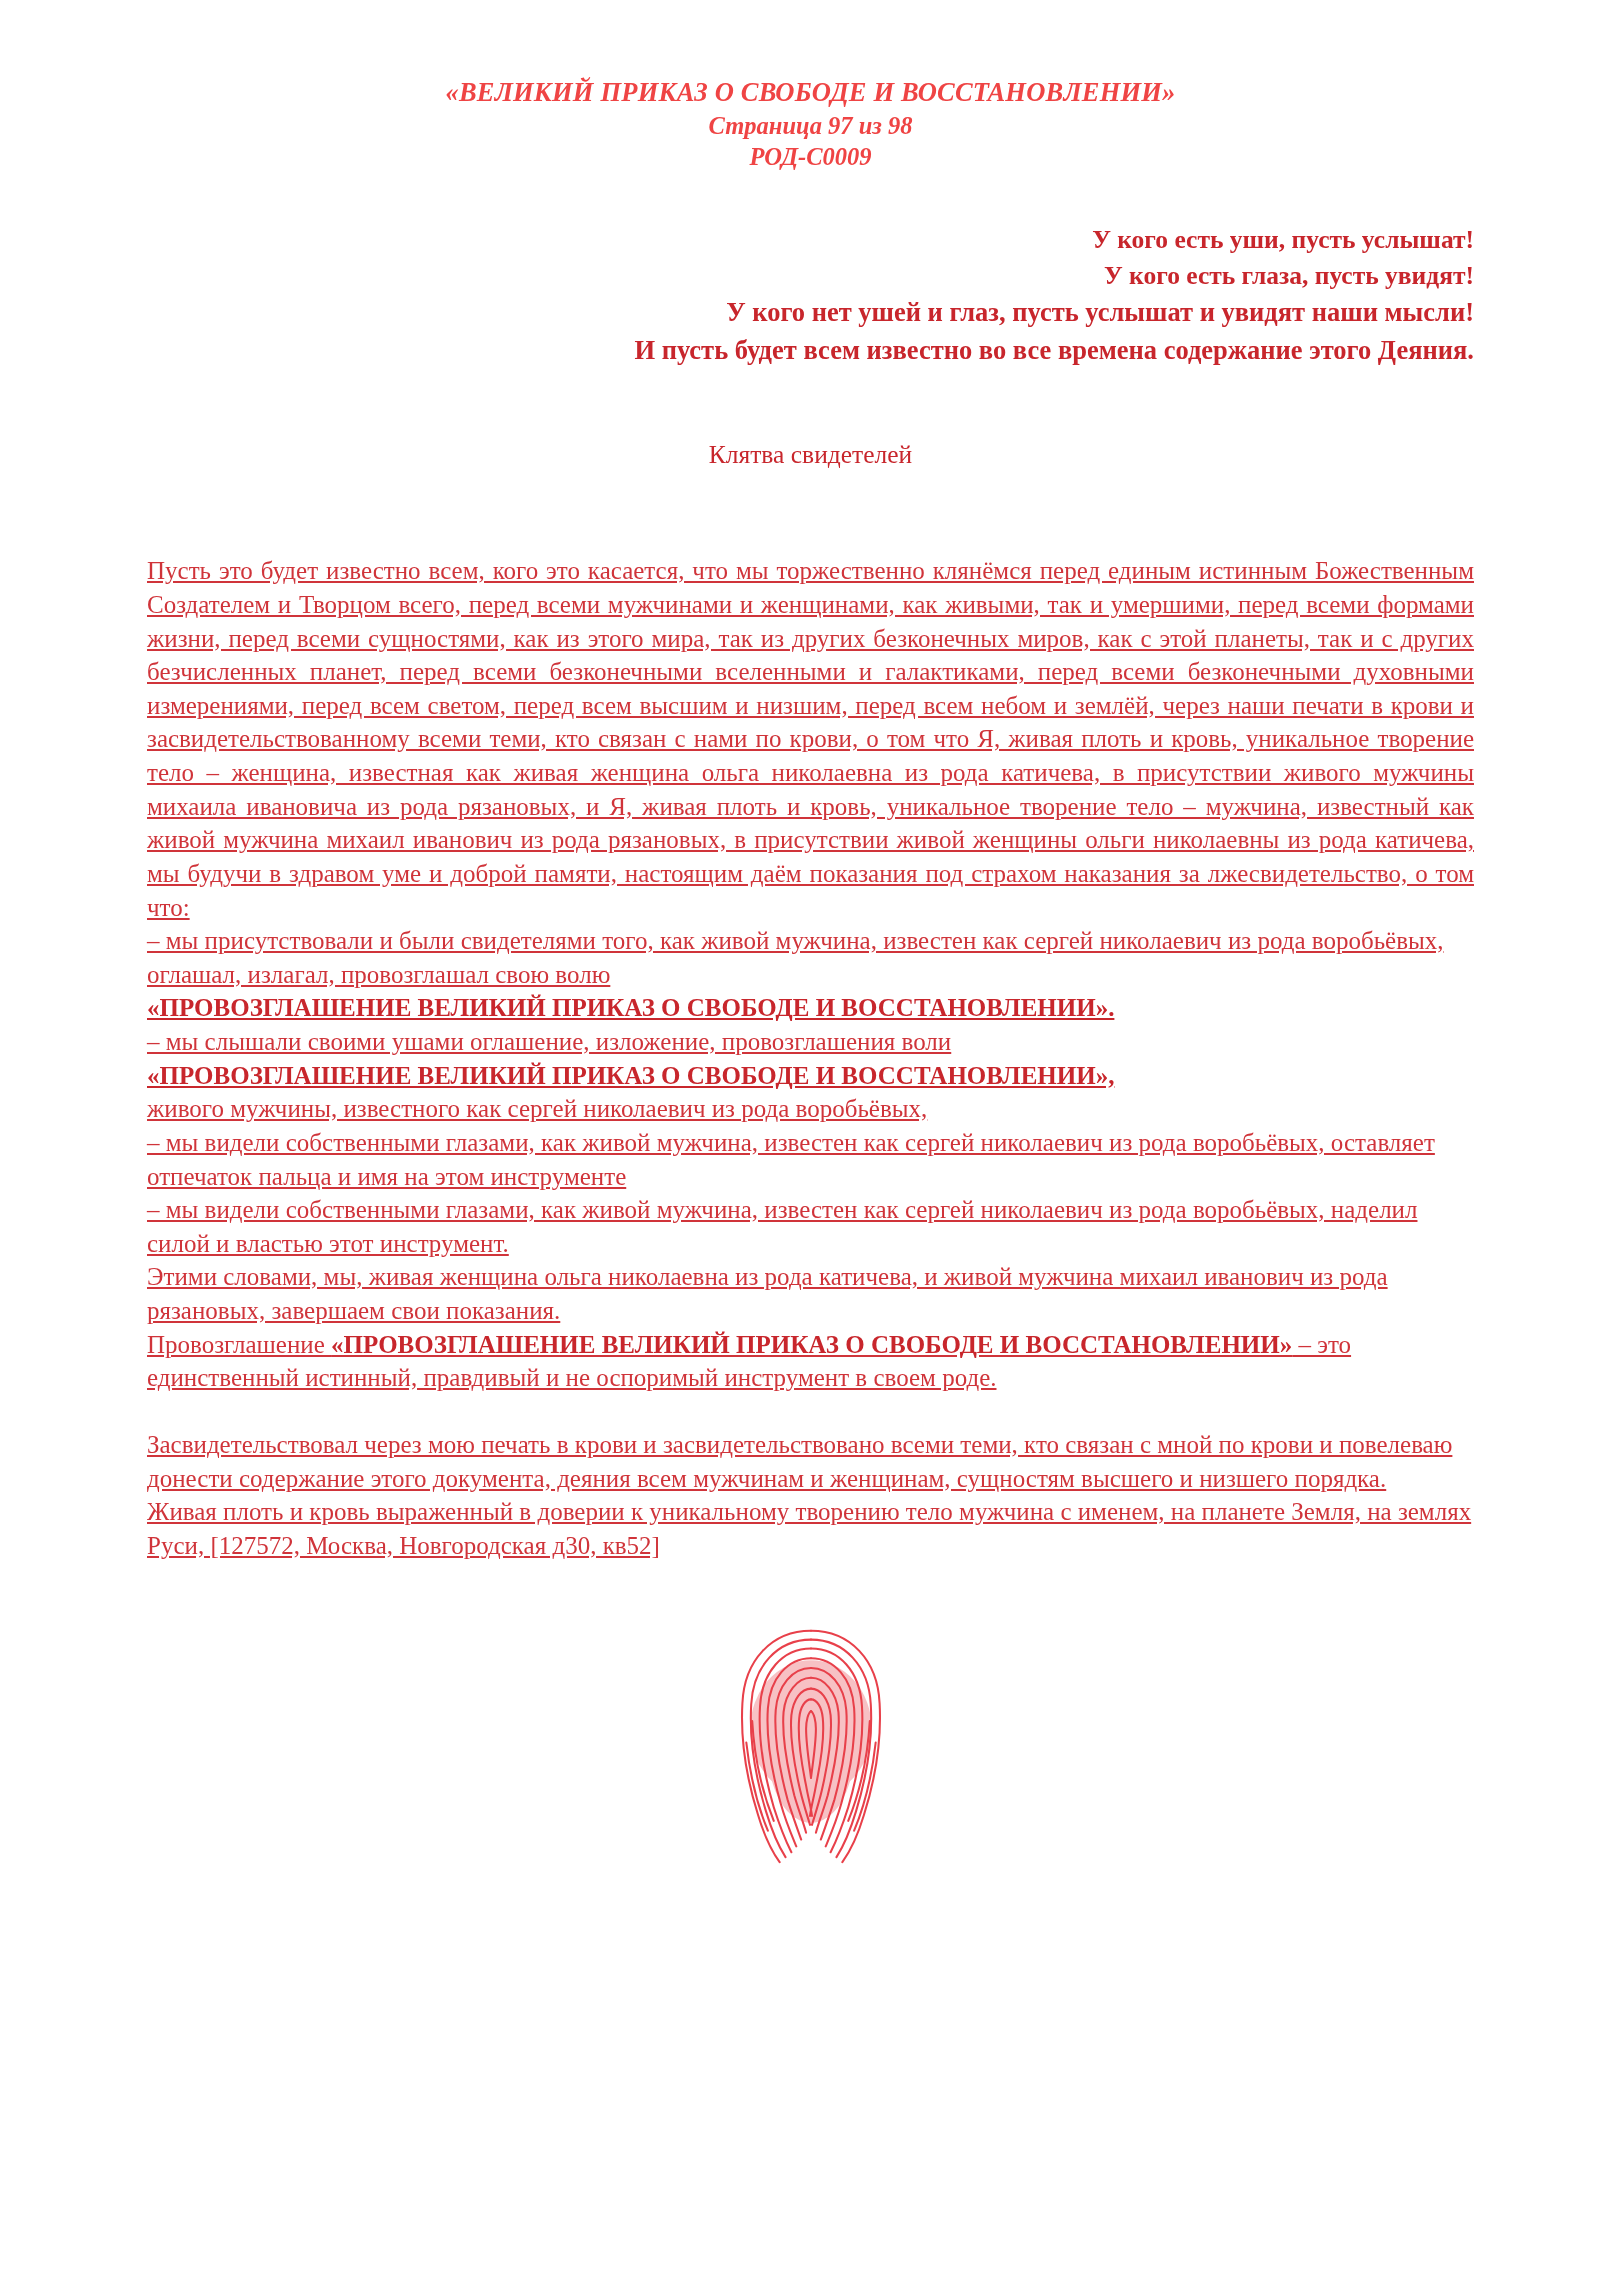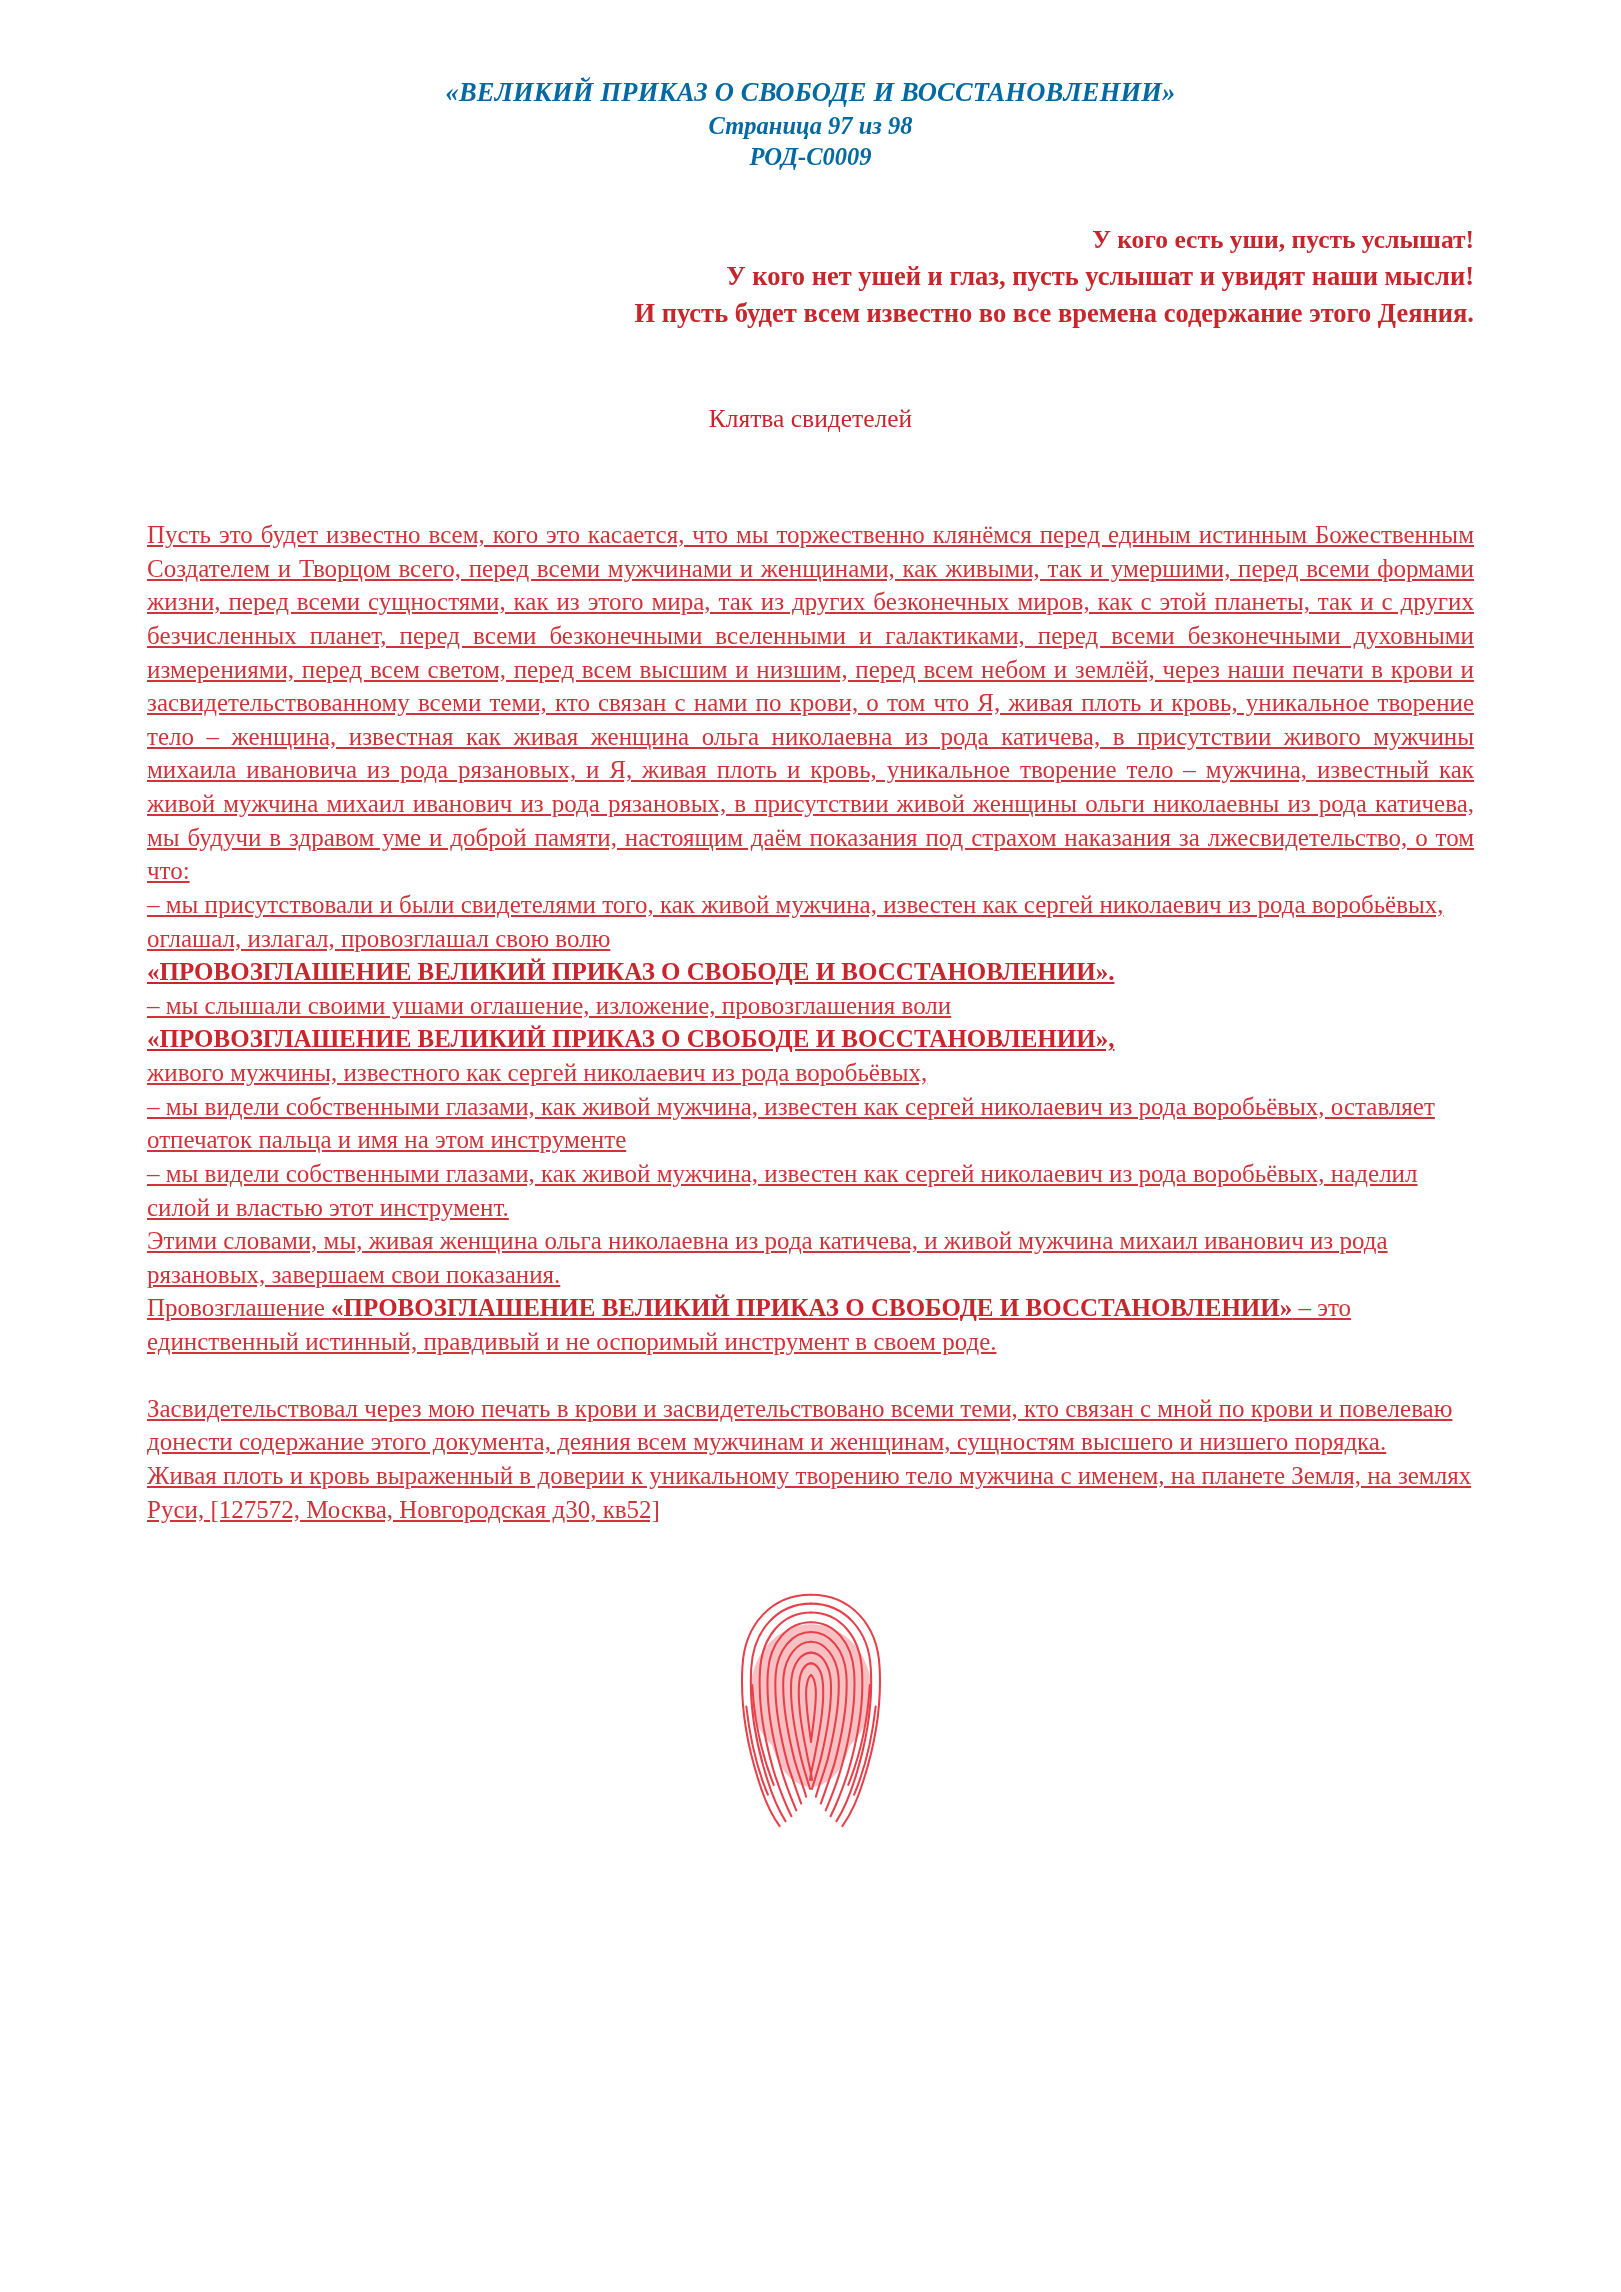--- a/index.html
+++ b/index.html
@@ -20,21 +20,21 @@
     min-height: 2293px;
     box-sizing: border-box;
     padding: 76px 147px 59px 147px;
   }
 
   
   .doc-header {
     text-align: center;
     font-weight: bold;
     font-style: italic;
-    color: #0369a1;
+    color: #ef4444;
     line-height: 1.28;
   }
   .doc-header .title-line {
     font-size: 26.5px;
     letter-spacing: 0.2px;
   }
   .doc-header .page-line,
   .doc-header .code-line {
     font-size: 24.5px;
   }
@@ -109,20 +109,21 @@
 <div class="page">
 
   <div class="doc-header">
     <div class="title-line">«ВЕЛИКИЙ ПРИКАЗ О СВОБОДЕ И ВОССТАНОВЛЕНИИ»</div>
     <div class="page-line">Страница 97 из 98</div>
     <div class="code-line">РОД-С0009</div>
   </div>
 
   <div class="proclaim">
     <div class="l1">У кого есть уши, пусть услышат!</div>
+    <div class="l2">У кого есть глаза, пусть увидят!</div>
     <div class="l3">У кого нет ушей и глаз, пусть услышат и увидят наши мысли!</div>
     <div class="l4">И пусть будет всем известно во все времена содержание этого Деяния.</div>
   </div>
 
   <div class="oath-heading">Клятва свидетелей</div>
 
   <div class="body-block">
 
     <p class="justified">Пусть это будет известно всем, кого это касается, что мы торжественно клянёмся перед единым истинным Божественным Создателем и Творцом всего, перед всеми мужчинами и женщинами, как живыми, так и умершими, перед всеми формами жизни, перед всеми сущностями, как из этого мира, так из других безконечных миров, как с этой планеты, так и с других безчисленных планет, перед всеми безконечными вселенными и галактиками, перед всеми безконечными духовными измерениями, перед всем светом, перед всем высшим и низшим, перед всем небом и землёй, через наши печати в крови и засвидетельствованному всеми теми, кто связан с нами по крови, о том что Я, живая плоть и кровь, уникальное творение тело – женщина, известная как живая женщина ольга николаевна из рода катичева, в присутствии живого мужчины михаила ивановича из рода рязановых, и Я, живая плоть и кровь, уникальное творение тело – мужчина, известный как живой мужчина михаил иванович из рода рязановых, в присутствии живой женщины ольги николаевны из рода катичева, мы будучи в здравом уме и доброй памяти, настоящим даём показания под страхом наказания за лжесвидетельство, о том что:</p>
 

